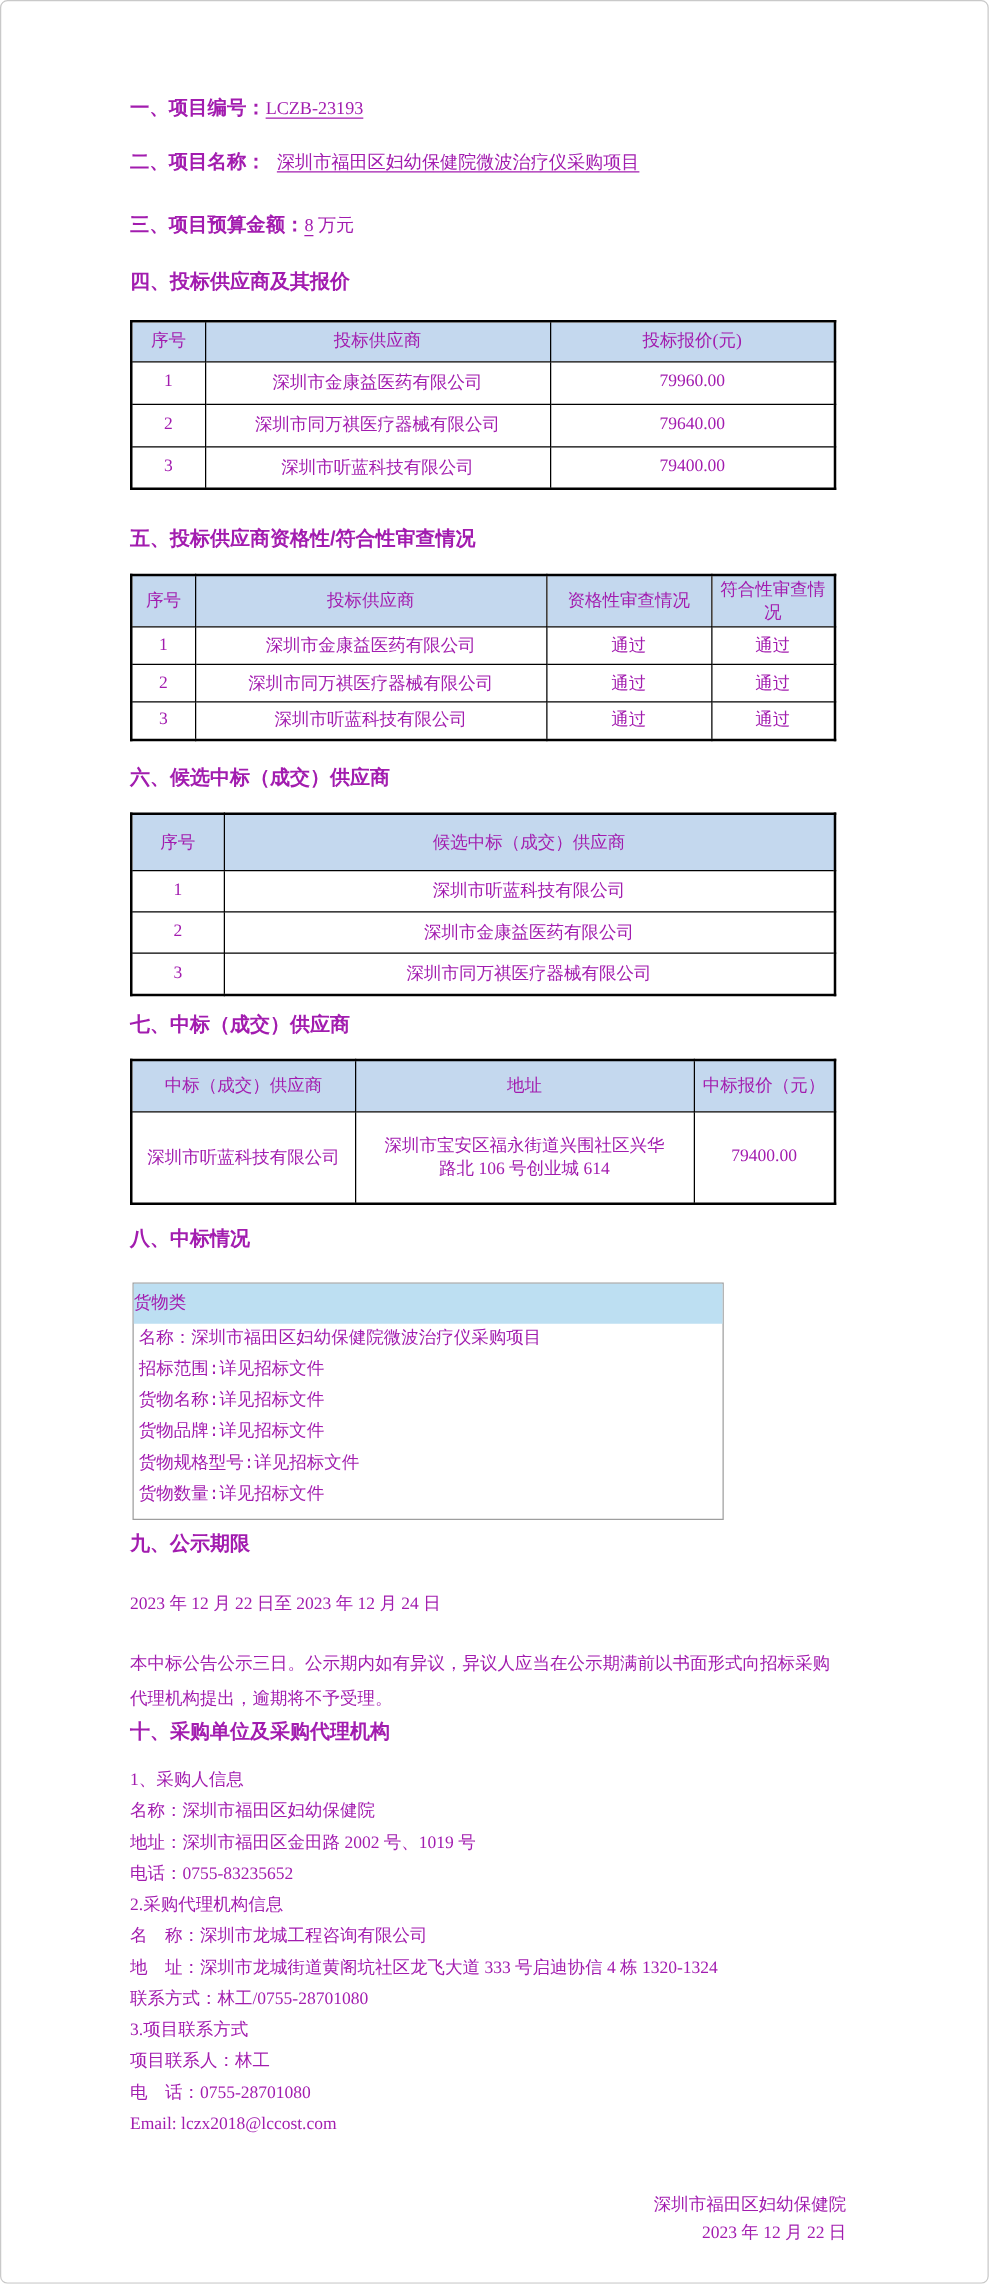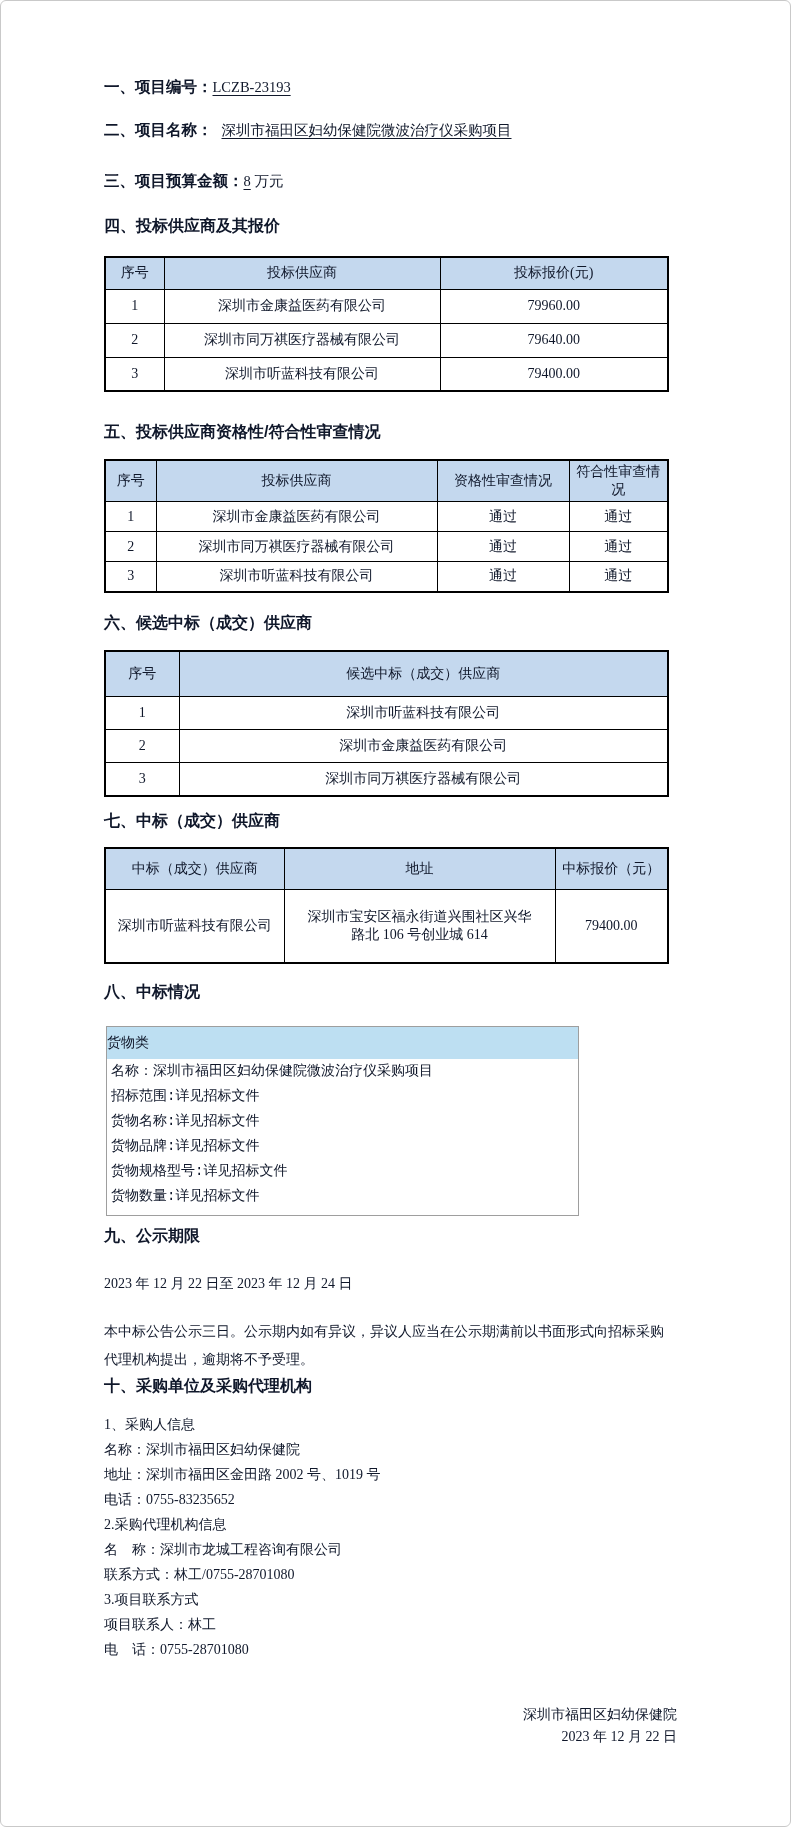--- a/index.html
+++ b/index.html
@@ -5,21 +5,21 @@
   html,body{margin:0;padding:0;background:#fff;}
   .page{
     position:relative;
     width:791px;height:1827px;
     box-sizing:border-box;
     background:#fff;
     border:1px solid #c9c9c9;
     border-radius:6px;
     padding:76px 73px 0 103px;
     font-family:"Liberation Serif","DejaVu Serif",serif;
-    font-size:14px;color:#0f172a;
+    font-size:14px;color:#a21caf;
     overflow:hidden;
   }
   
   .hline{line-height:20px;white-space:nowrap;}
   .l1{margin:0 0 22px 0;}
   .l2{margin:0 0 30px 0;}
   .l3{margin:0 0 24px 0;}
   .hl{font-family:"Liberation Sans","DejaVu Sans",sans-serif;font-weight:bold;font-size:15.5px;}
   .hv{font-size:14.5px;text-decoration:underline;text-underline-offset:3px;}
   .hv.gap{margin-left:9px;}
@@ -211,24 +211,26 @@
   <p class="para">本中标公告公示三日。公示期内如有异议，异议人应当在公示期满前以书面形式向招标采购代理机构提出，逾期将不予受理。</p>
 
   <h2 class="h10">十、采购单位及采购代理机构</h2>
   <div>
     <div class="contact-line">1、采购人信息</div>
     <div class="contact-line">名称：深圳市福田区妇幼保健院</div>
     <div class="contact-line">地址：深圳市福田区金田路 2002 号、1019 号</div>
     <div class="contact-line">电话：0755-83235652</div>
     <div class="contact-line">2.采购代理机构信息</div>
     <div class="contact-line">名　称：深圳市龙城工程咨询有限公司</div>
+    <div class="contact-line">地　址：深圳市龙城街道黄阁坑社区龙飞大道 333 号启迪协信 4 栋 1320-1324</div>
     <div class="contact-line">联系方式：林工/0755-28701080</div>
     <div class="contact-line">3.项目联系方式</div>
     <div class="contact-line">项目联系人：林工</div>
     <div class="contact-line">电　话：0755-28701080</div>
+    <div class="contact-line">Email: lczx2018@lccost.com</div>
   </div>
 
   <div class="doc-footer">
     <div>深圳市福田区妇幼保健院</div>
     <div>2023 年 12 月 22 日</div>
   </div>
 
 </div>
 
 </body></html>

